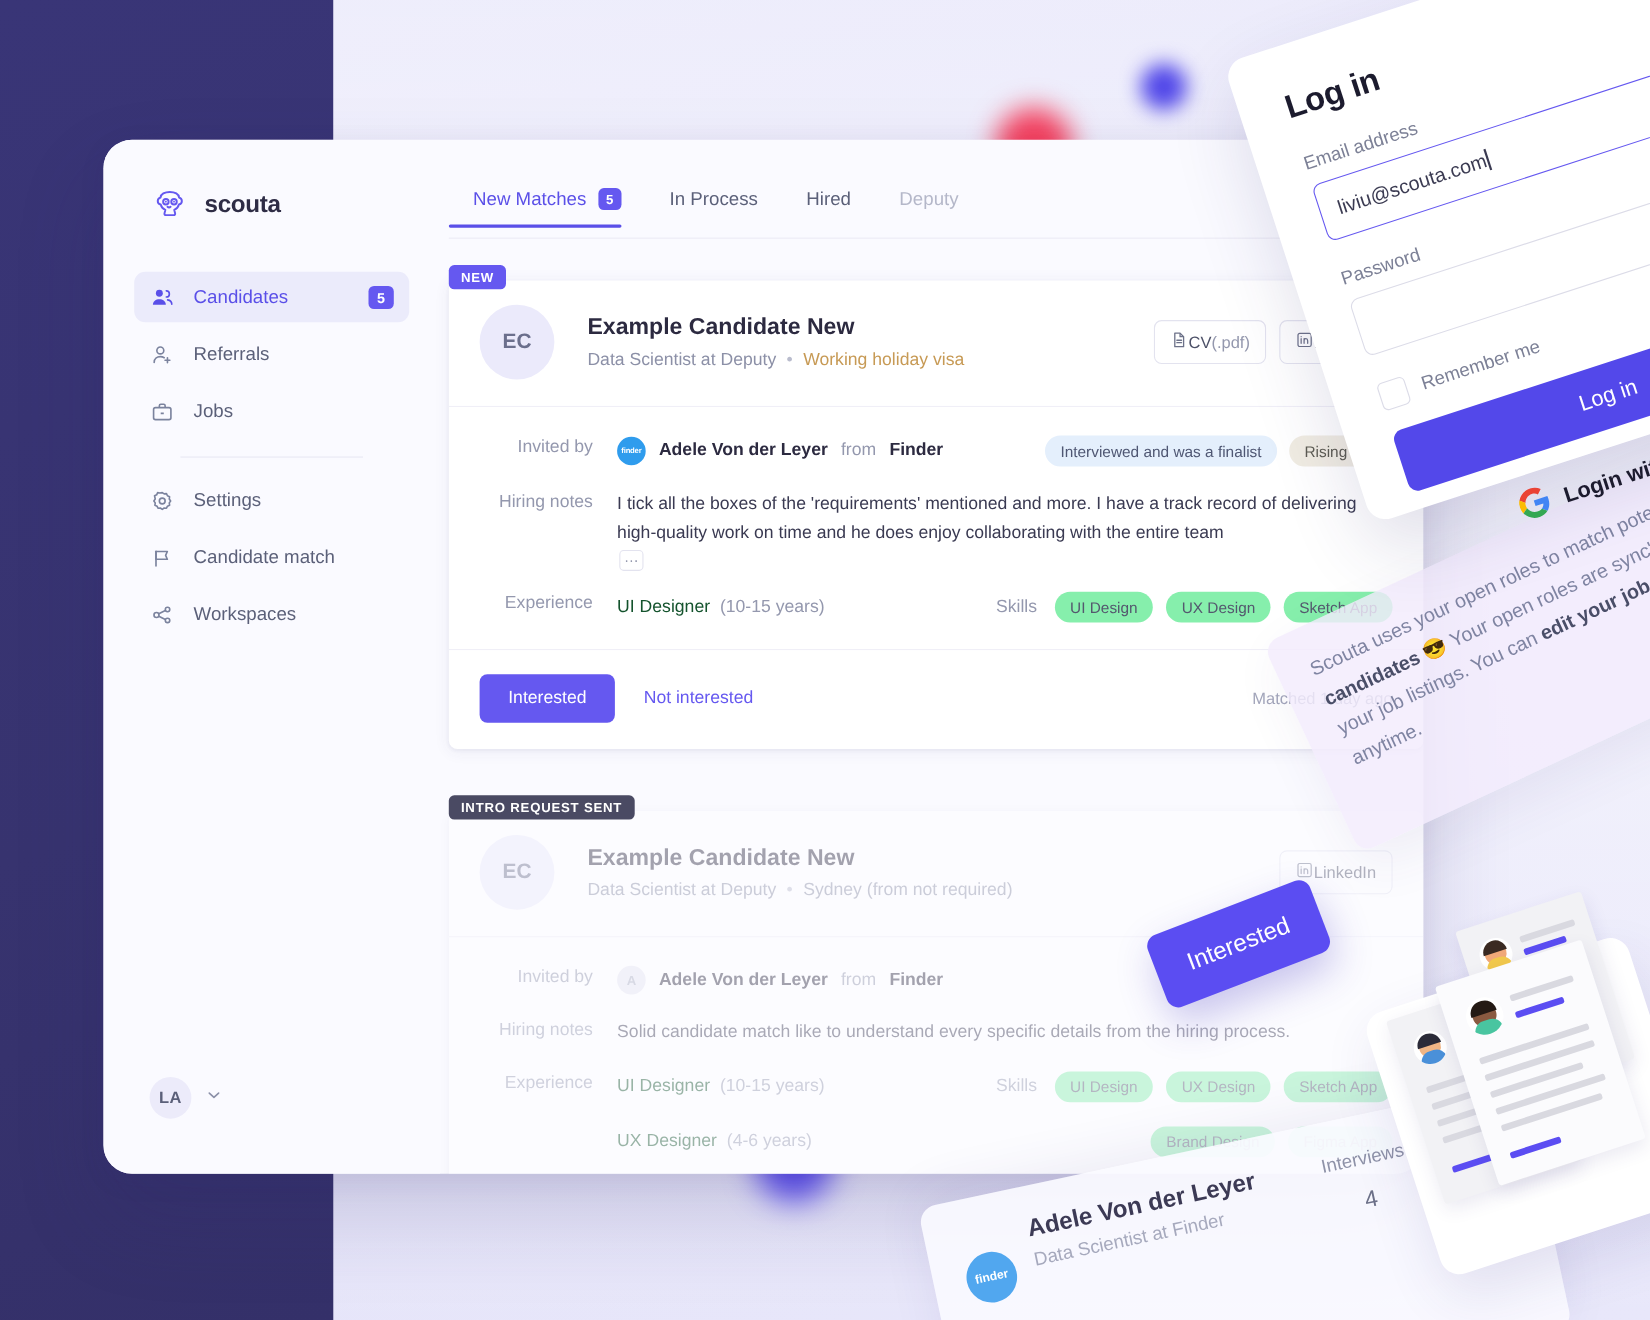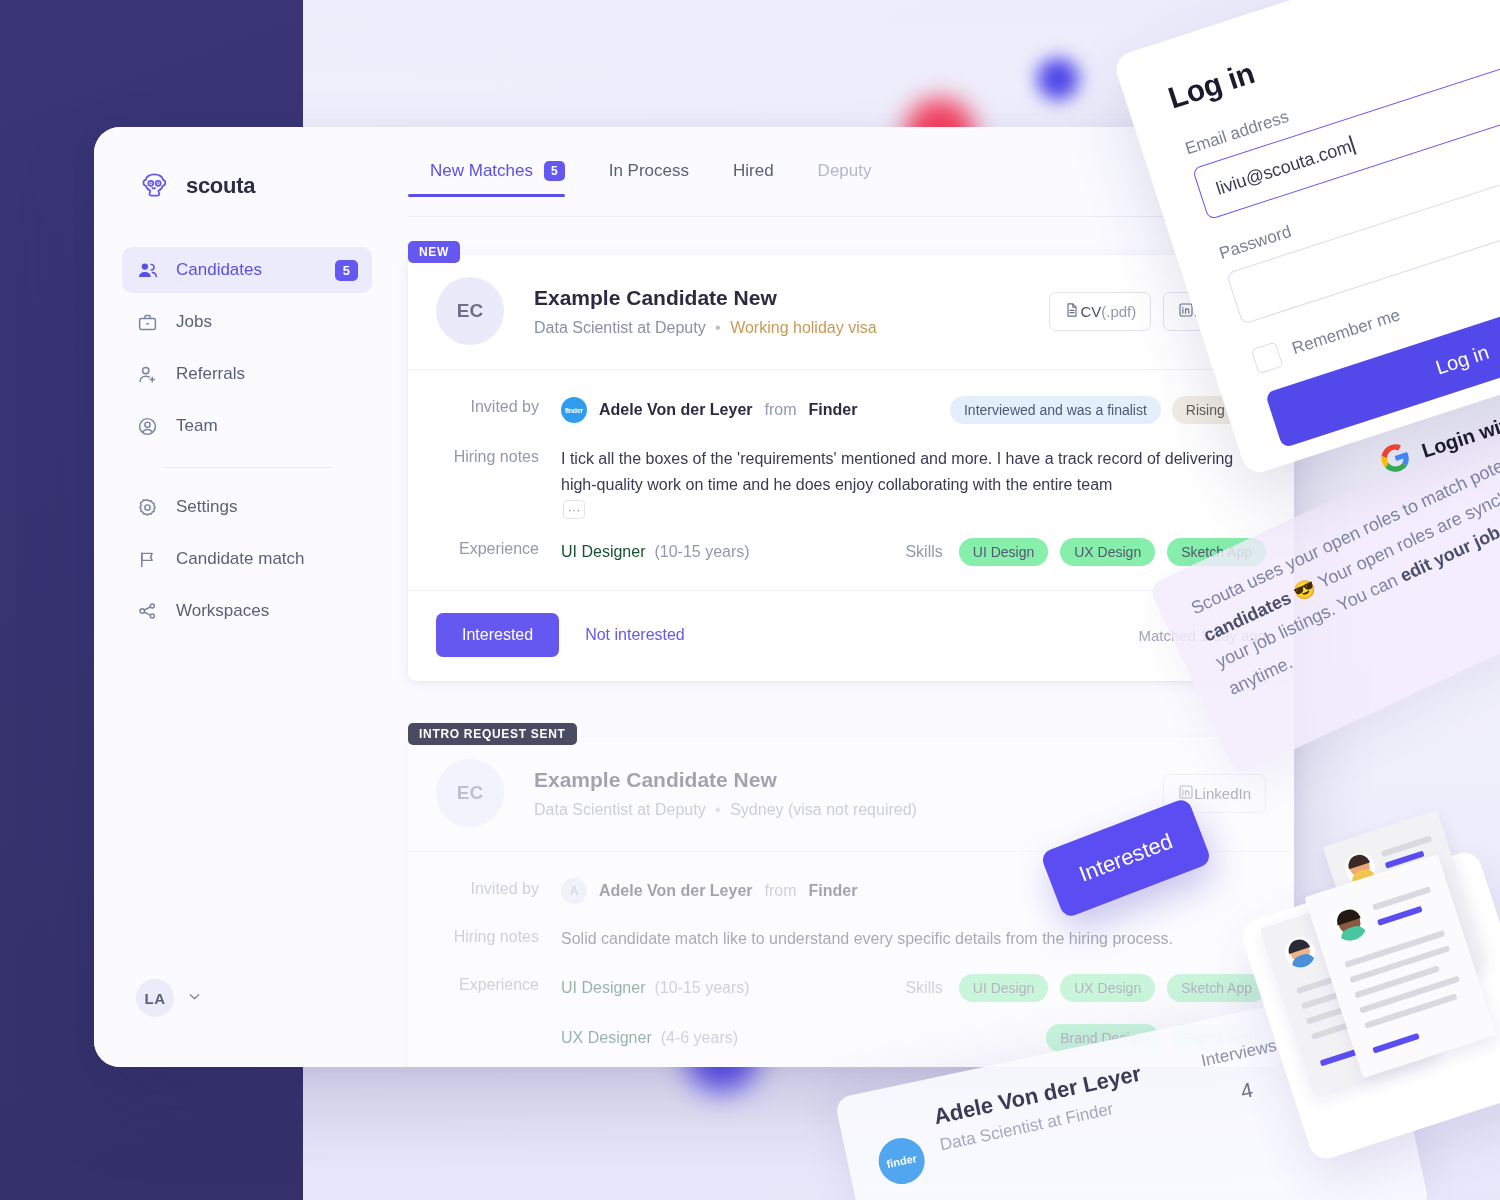--- a/index.html
+++ b/index.html
@@ -77,21 +77,21 @@
     width: 38px; height: 38px; border-radius: 50%;
     background: #ecebfa; color: #5b6079;
     display: flex; align-items: center; justify-content: center;
     font-size: 15px; font-weight: 700; letter-spacing: .5px;
   }
   .chev { color: #8b90a8; }
 
   
   #content { flex: 1; padding: 34px 0 0 0; position: relative; min-width: 0; }
 
-  #tabs { display: flex; align-items: flex-start; gap: 0; padding-left: 8px; height: 56px; }
+  #tabs { display: flex; align-items: center; gap: 0; padding-left: 8px; height: 56px; }
   .tab {
     position: relative; display: flex; align-items: center; gap: 11px;
     font-size: 17px; color: #5b6079; cursor: pointer;
     padding: 0 22px 16px 22px;
   }
   .tab.active { color: #5a4fe8; font-weight: 500; }
   .tab.muted { color: #b4b7c9; }
   .tab .tab-badge {
     background: #6558f0; color: #fff; font-size: 12px; font-weight: 700;
     border-radius: 5px; padding: 2px 7px; line-height: 16px;
@@ -339,50 +339,40 @@
             <path d="M16.2 5c1.9 0 3.2 1.5 3.2 3.2s-1.3 3.2-3.2 3.2" fill="none" stroke="currentColor" stroke-width="1.7" stroke-linecap="round"></path>
             <path d="M17.6 14.4c2.6.4 4.3 2.1 4.3 4.6" fill="none" stroke="currentColor" stroke-width="1.7" stroke-linecap="round"></path>
           </svg>
         </span>
         <span class="nav-label">Candidates</span>
         <span class="nav-badge">5</span>
       </div>
 
       <div class="nav-item">
         <span class="ic">
+          <svg viewBox="0 0 24 24" width="21" height="21" fill="none" stroke="currentColor" stroke-width="1.7" stroke-linecap="round" stroke-linejoin="round">
+            <circle cx="10" cy="7.5" r="3.6"></circle>
+            <path d="M3.6 20c0-3.7 2.9-6 6.4-6 1.5 0 2.9.4 4 1.1"></path>
+            <path d="M17.4 15.2v5M14.9 17.7h5"></path>
+          </svg>
+        </span>
+        <span class="nav-label">Referrals</span>
+      </div>
+
+      <div class="nav-item">
+        <span class="ic">
           <svg viewBox="0 0 24 24" width="21" height="21" fill="none" stroke="currentColor" stroke-width="1.7" stroke-linejoin="round">
             <rect x="3" y="7.5" width="18" height="12.5" rx="2"></rect>
             <path d="M9 7.5V5.5a1.5 1.5 0 011.5-1.5h3A1.5 1.5 0 0115 5.5v2"></path>
             <path d="M10.4 13.5h3.2"></path>
           </svg>
         </span>
         <span class="nav-label">Jobs</span>
       </div>
 
-      <div class="nav-item">
-        <span class="ic">
-          <svg viewBox="0 0 24 24" width="21" height="21" fill="none" stroke="currentColor" stroke-width="1.7" stroke-linecap="round" stroke-linejoin="round">
-            <circle cx="10" cy="7.5" r="3.6"></circle>
-            <path d="M3.6 20c0-3.7 2.9-6 6.4-6 1.5 0 2.9.4 4 1.1"></path>
-            <path d="M17.4 15.2v5M14.9 17.7h5"></path>
-          </svg>
-        </span>
-        <span class="nav-label">Referrals</span>
-      </div>
-
-      <div class="nav-item">
-        <span class="ic">
-          <svg viewBox="0 0 24 24" width="21" height="21" fill="none" stroke="currentColor" stroke-width="1.7">
-            <circle cx="12" cy="12" r="9"></circle>
-            <circle cx="12" cy="10" r="3"></circle>
-            <path d="M6.4 19c.9-2.4 3-3.6 5.6-3.6s4.7 1.2 5.6 3.6"></path>
-          </svg>
-        </span>
-        <span class="nav-label">Team</span>
-      </div>
 
       <div class="nav-divider"></div>
 
       <div class="nav-item">
         <span class="ic">
           <svg viewBox="0 0 24 24" width="21" height="21" fill="none" stroke="currentColor" stroke-width="1.7" stroke-linejoin="round">
             <path d="M12 3.2l2 1.4 2.4-.3 1 2.2 2.2 1-.3 2.4 1.4 2-1.4 2 .3 2.4-2.2 1-1 2.2-2.4-.3-2 1.4-2-1.4-2.4.3-1-2.2-2.2-1 .3-2.4-1.4-2 1.4-2L4 6.5l2.2-1 1-2.2 2.4.3z"></path>
             <circle cx="12" cy="12" r="3"></circle>
           </svg>
         </span>
@@ -535,21 +525,21 @@
       <span class="status-tag sent">INTRO REQUEST SENT</span>
       <div class="card faded">
 
         <div class="card-head">
           <div class="cand-avatar">EC</div>
           <div class="cand-main">
             <div class="cand-name">Example Candidate New</div>
             <div class="cand-sub">
               <span>Data Scientist at Deputy</span>
               <span class="dot">•</span>
-              <span class="visa-plain">Sydney (visa not required)</span>
+              <span class="visa-plain">Sydney (from not required)</span>
             </div>
           </div>
           <div class="head-actions">
             <button class="pill-btn">
               <span>
                 <svg viewBox="0 0 24 24" width="16" height="16" fill="none" stroke="#6d7289" stroke-width="1.7">
                   <rect x="3" y="3" width="18" height="18" rx="2.5"></rect>
                   <path d="M7.3 10.4v6.3M7.3 7.6v.1" stroke-linecap="round"></path>
                   <path d="M11.3 16.7v-6.3M11.3 13c0-1.6 1-2.6 2.5-2.6s2.4 1 2.4 2.6v3.7" stroke-linecap="round"></path>
                 </svg>

